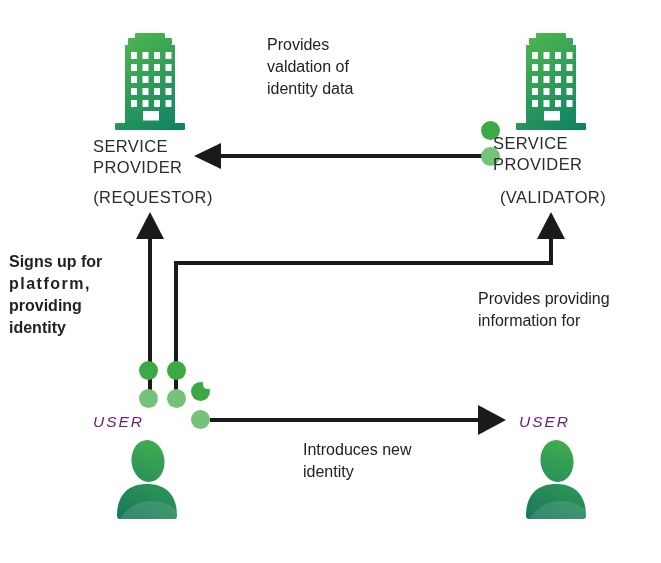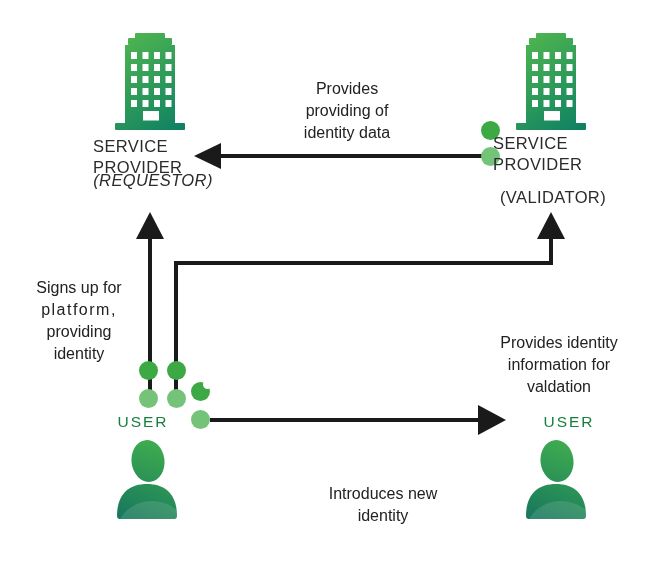--- a/index.html
+++ b/index.html
@@ -56,36 +56,36 @@
   
   .node-title{
     position:absolute;z-index:3;text-align:left;
     font-size:16.5px;line-height:21px;color:#2b2b2b;letter-spacing:0.4px;
   }
   .node-sub{
     position:absolute;z-index:3;text-align:center;
     font-size:16.5px;color:#2b2b2b;letter-spacing:0.4px;
   }
   #title-requestor{left:93px;top:136px;width:120px;}
-  #sub-requestor{left:83px;top:171px;width:140px;font-style:italic;}
+  #sub-requestor{left:83px;top:188px;width:140px;}
   #title-validator{left:493px;top:133px;width:120px;}
   #sub-validator{left:483px;top:188px;width:140px;}
 
   .note{
-    position:absolute;z-index:3;text-align:center;
-    font-size:16px;line-height:22px;color:#222222;margin-top:44px;
+    position:absolute;z-index:3;text-align:left;
+    font-size:16px;line-height:22px;color:#222222;
   }
   #note-validation{left:267px;top:34px;width:160px;}
-  #note-signup{left:9px;top:233px;width:140px;}
+  #note-signup{left:9px;top:251px;width:140px;font-weight:bold;}
   #note-identity{left:478px;top:288px;width:162px;}
   #note-introduce{left:303px;top:439px;width:160px;}
 
   .user-label{
-    position:absolute;z-index:3;text-align:center;
-    font-size:15.5px;color:#15803d;letter-spacing:2px;font-weight:500;
+    position:absolute;z-index:3;
+    font-size:15.5px;color:#701a75;letter-spacing:2px;font-weight:500;font-style:italic;
   }
   #user-label-left{left:93px;top:413px;width:100px;}
   #user-label-right{left:519px;top:413px;width:100px;}
 </style>
 </head>
 <body>
 
 <div class="stage">
 
   <div class="ln" id="ln-validate"></div>
@@ -195,35 +195,34 @@
   <div class="node-sub" id="sub-requestor">(REQUESTOR)</div>
 
   <div class="node-title" id="title-validator">
     <div>SERVICE</div>
     <div>PROVIDER</div>
   </div>
   <div class="node-sub" id="sub-validator">(VALIDATOR)</div>
 
   <div class="note" id="note-validation">
     <div>Provides</div>
-    <div>providing of</div>
+    <div>valdation of</div>
     <div>identity data</div>
   </div>
 
   <div class="note" id="note-signup">
     <div>Signs up for</div>
     <div style="letter-spacing:1.5px;">platform,</div>
     <div>providing</div>
     <div>identity</div>
   </div>
 
   <div class="note" id="note-identity">
-    <div>Provides identity</div>
+    <div>Provides providing</div>
     <div>information for</div>
-    <div>valdation</div>
   </div>
 
   <div class="note" id="note-introduce">
     <div>Introduces new</div>
     <div>identity</div>
   </div>
 
   <div class="user-label" id="user-label-left">USER</div>
   <div class="user-label" id="user-label-right">USER</div>
 

